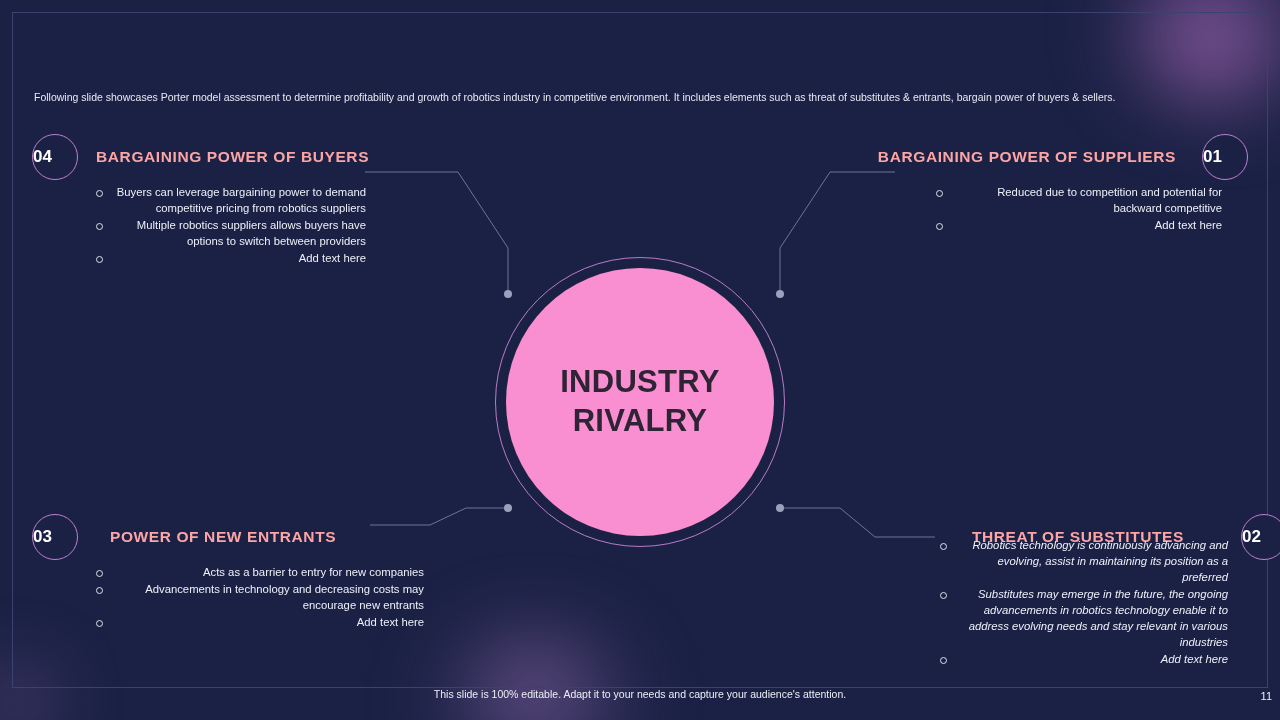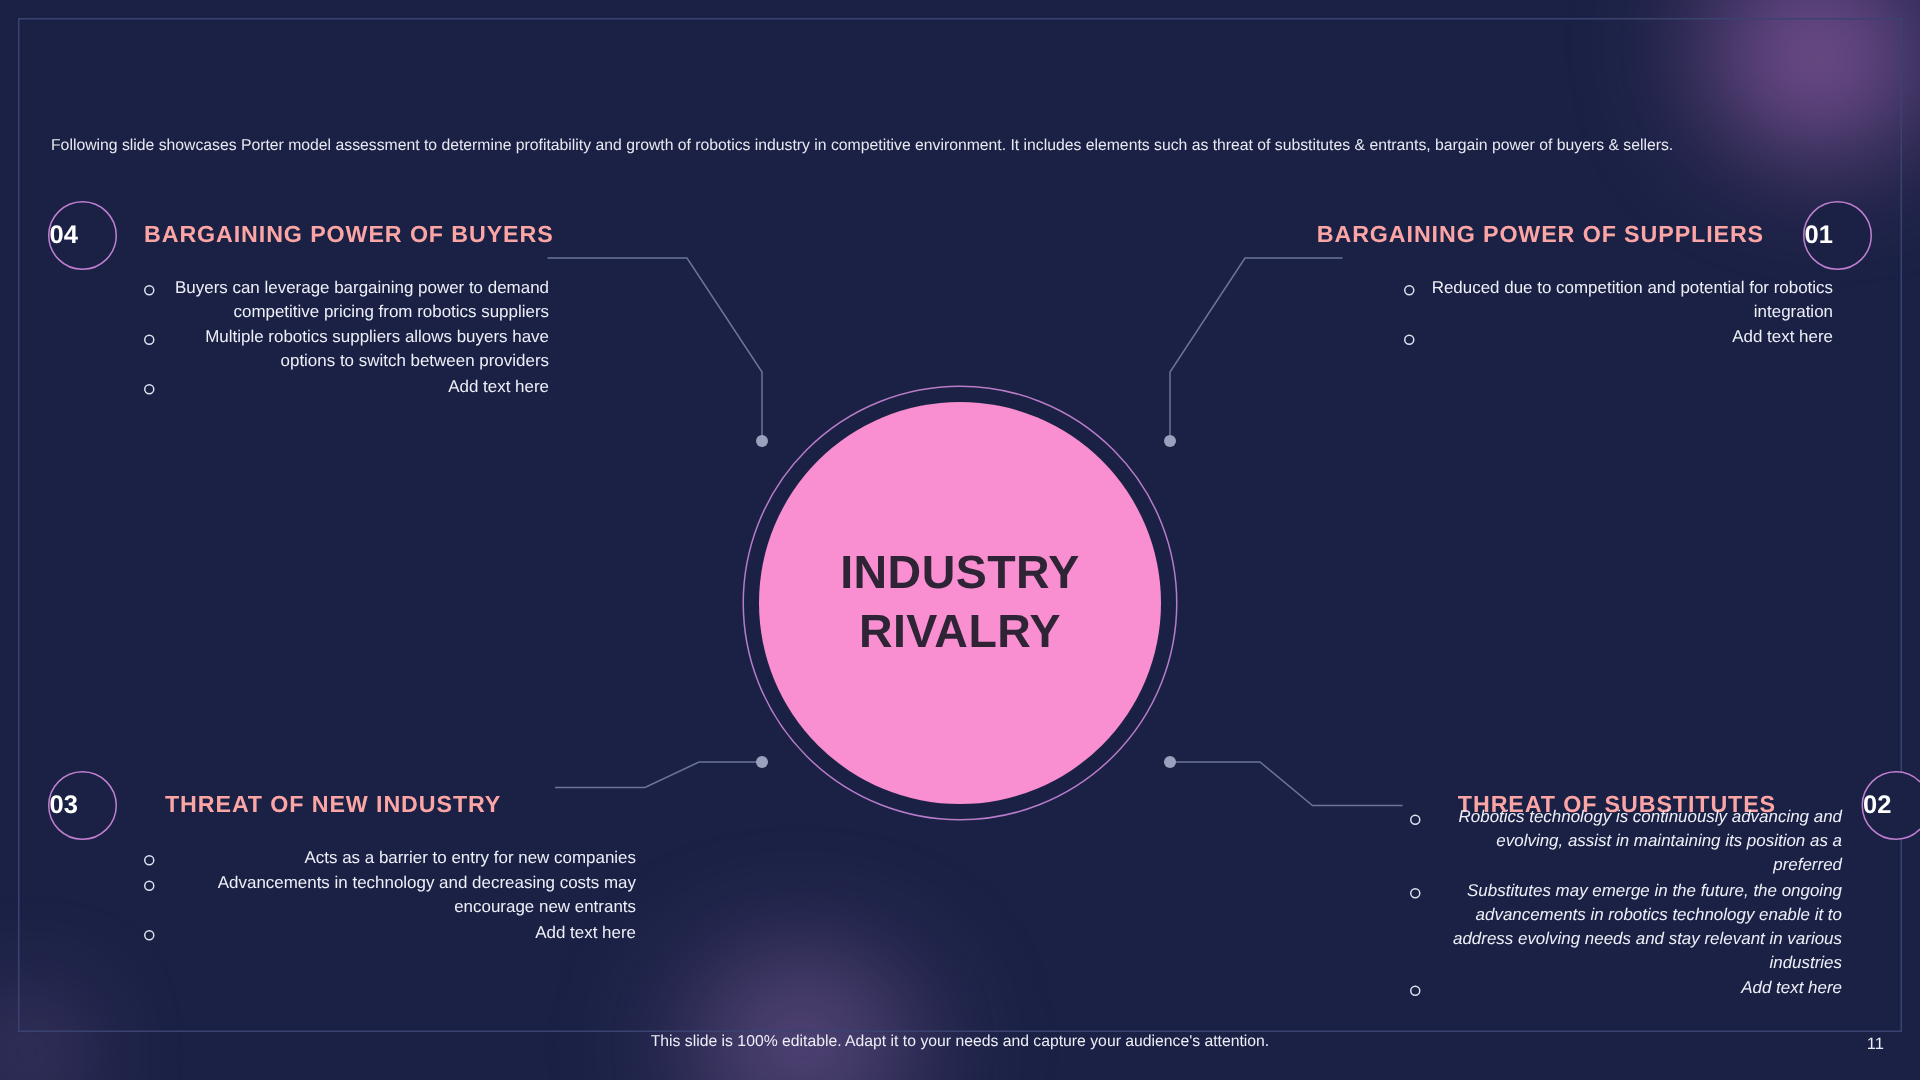--- a/index.html
+++ b/index.html
@@ -153,21 +153,21 @@
   .footer-note {
     position: absolute;
     left: 0; right: 0;
     bottom: 20px;
     text-align: center;
     font-size: 10.5px;
     color: #eceef6;
   }
   .page-num {
     position: absolute;
-    right: 24px;
+    right: 8px;
     bottom: 18px;
     font-size: 11px;
     color: #eceef6;
   }
 </style>
 </head>
 <body>
 
 <div class="slide">
 
@@ -213,28 +213,28 @@
     <li>Buyers can leverage  bargaining  power to demand competitive  pricing from robotics suppliers</li>
     <li>Multiple robotics  suppliers allows buyers have  options to switch between  providers</li>
     <li>Add text here</li>
   </ul>
 
   <div class="badge" style="left:1202px; top:134px;">
     <span>01</span>
   </div>
   <div class="sec-title" style="right:104px; top:148px;">BARGAINING  POWER OF SUPPLIERS</div>
   <ul class="bullets" style="left:934px; top:184px; width:288px;">
-    <li>Reduced due to competition and potential for robotics  integration</li>
+    <li>Reduced due to competition and potential for backward  competitive</li>
     <li>Add text here</li>
   </ul>
 
   <div class="badge" style="left:32px; top:514px;">
     <span>03</span>
   </div>
-  <div class="sec-title" style="left:110px; top:528px;">THREAT  OF NEW INDUSTRY</div>
+  <div class="sec-title" style="left:110px; top:528px;">POWER  OF NEW ENTRANTS</div>
   <ul class="bullets" style="left:94px; top:564px; width:330px;">
     <li>Acts as a barrier to entry for new companies</li>
     <li>Advancements  in technology  and decreasing  costs may encourage  new entrants</li>
     <li>Add text here</li>
   </ul>
 
   <div class="badge" style="left:1241px; top:514px;">
     <span>02</span>
   </div>
   <div class="sec-title" style="right:96px; top:528px;">THREAT  OF SUBSTITUTES</div>

